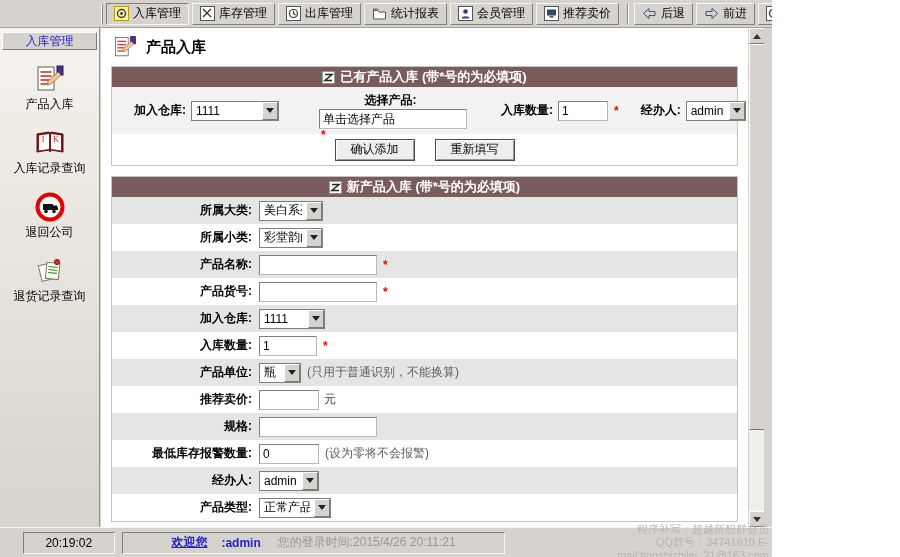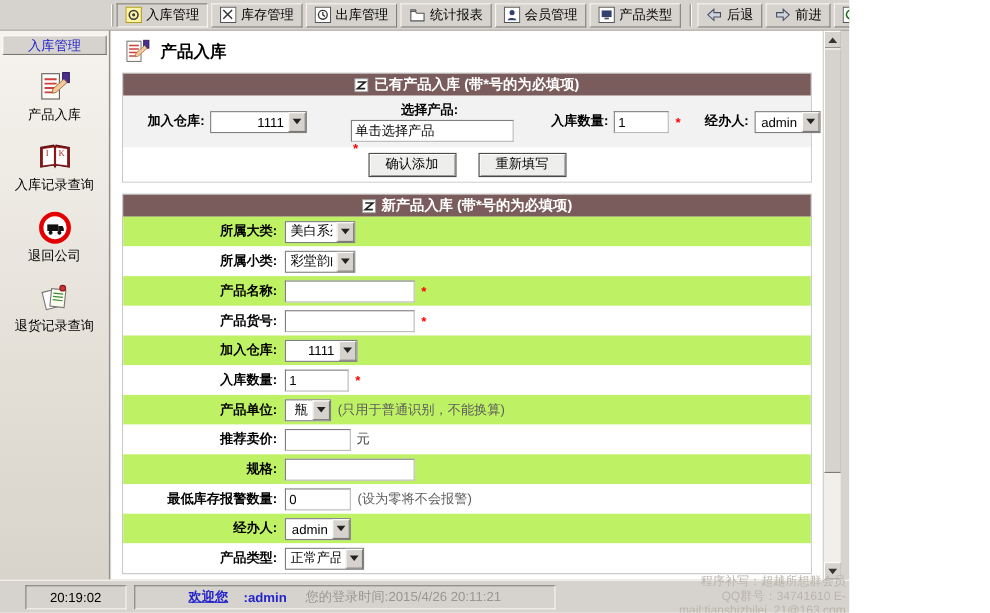--- a/index.html
+++ b/index.html
@@ -33,30 +33,30 @@
 
 
 .fields-row{height:47px;background:#f2f2f2;display:flex;align-items:center;padding-left:22px;}
 .fgroup{display:flex;align-items:center;}
 .flabel{font-weight:bold;margin-right:5px;white-space:nowrap;}
 .buttons-row{height:31px;background:#fff;display:flex;align-items:center;justify-content:center;gap:20px;}
 .btn{height:22px;padding:0 15px;background:#eeeeec;border:1px solid #4a4a4a;box-shadow:inset 1px 1px 0 #ffffff,inset -1px -1px 0 #9a9a9a;font-size:12px;font-family:inherit;cursor:pointer;}
 
 
 .frow{height:27px;display:flex;align-items:center;background:#fff;}
-.frow.alt{background:#bef264;}
+.frow.alt{background:#e5e5e5;}
 .frow .rlabel{width:140px;text-align:right;font-weight:bold;margin-right:7px;white-space:nowrap;}
 .note{color:#5d5d5d;margin-left:6px;white-space:nowrap;}
 .suffix{color:#444;margin-left:5px;}
 .star{color:#f00;margin-left:6px;font-weight:bold;}
 
 
 .tinput{height:20px;border:1px solid #7f7f7f;border-bottom-color:#b9b9b9;border-right-color:#b9b9b9;background:#fff;padding:0 3px;font-size:12px;font-family:"Liberation Sans","DejaVu Sans",sans-serif;}
 .combo{display:inline-flex;align-items:center;height:20px;border:1px solid #7f7f7f;background:#fff;padding-left:4px;cursor:default;}
-.combo .cval{flex:1;white-space:nowrap;overflow:hidden;text-align:right;}
+.combo .cval{flex:1;white-space:nowrap;overflow:hidden;}
 .combo .cbtn{width:16px;height:18px;margin-left:4px;background:#d6d3ce;border:1px solid;border-color:#fff #7d7a75 #7d7a75 #fff;display:flex;align-items:center;justify-content:center;}
 .tri-down{width:0;height:0;border-left:4px solid transparent;border-right:4px solid transparent;border-top:5px solid #222;}
 .w42{width:42px}.w50{width:50px}.w58{width:58px}.w60{width:60px}.w64{width:64px}.w66{width:66px}.w72{width:72px}.w88{width:88px}.w118{width:118px}.w148{width:148px}
 
 .prod-wrap{position:relative;display:inline-block;}
 .prod-wrap .under-star{position:absolute;left:2px;bottom:-13px;color:#f00;font-weight:bold;}
 
 
 .vscroll{position:absolute;top:0;right:0;width:16px;bottom:0;background:#f1efeb;border-left:1px solid #d0cec8;}
 .vs-btn{position:absolute;left:0;width:16px;height:16px;background:#d6d3ce;border:1px solid;border-color:#fff #7d7a75 #7d7a75 #fff;display:flex;align-items:center;justify-content:center;}
@@ -121,21 +121,21 @@
           <path d="M3.5 12.5 c0-3 8-3 8 0 z" fill="#33416e"></path>
         </svg>
       <span>会员管理</span>
     </div>
     <div class="tb-btn">
       <svg class="tb-ic" viewBox="0 0 15 15">
           <rect x="0.5" y="0.5" width="14" height="14" fill="#fff" stroke="#555"></rect>
           <rect x="3" y="3.5" width="9" height="6" fill="#33416e"></rect>
           <rect x="5.5" y="10" width="4" height="1.6" fill="#555"></rect>
         </svg>
-      <span>产品类型</span>
+      <span>推荐卖价</span>
     </div>
 
     <div class="tb-sep"></div>
 
     <div class="tb-btn">
       <svg class="tb-ic" viewBox="0 0 15 15">
           <path d="M13 5.5 H7 V2.5 L1.5 7.5 L7 12.5 V9.5 H13 Z" fill="#cfd3de" stroke="#4a4f63" stroke-width="1"></path>
         </svg>
       <span>后退</span>
     </div>

